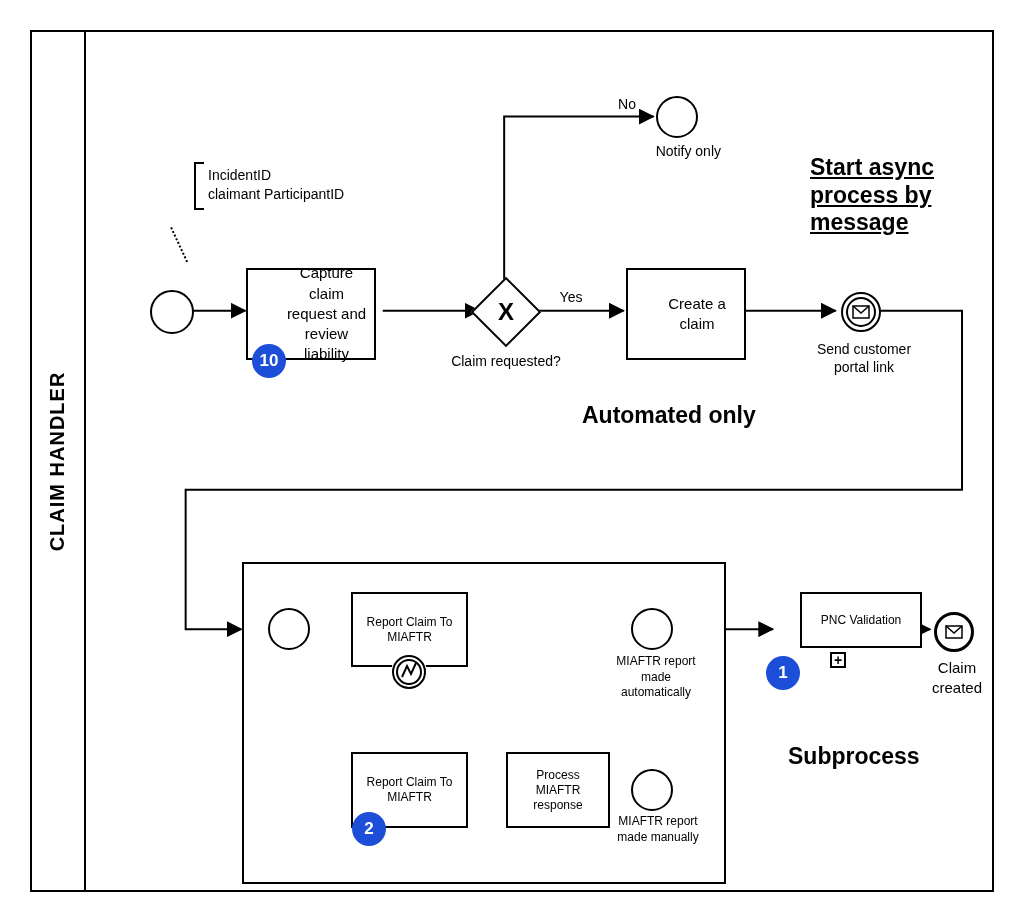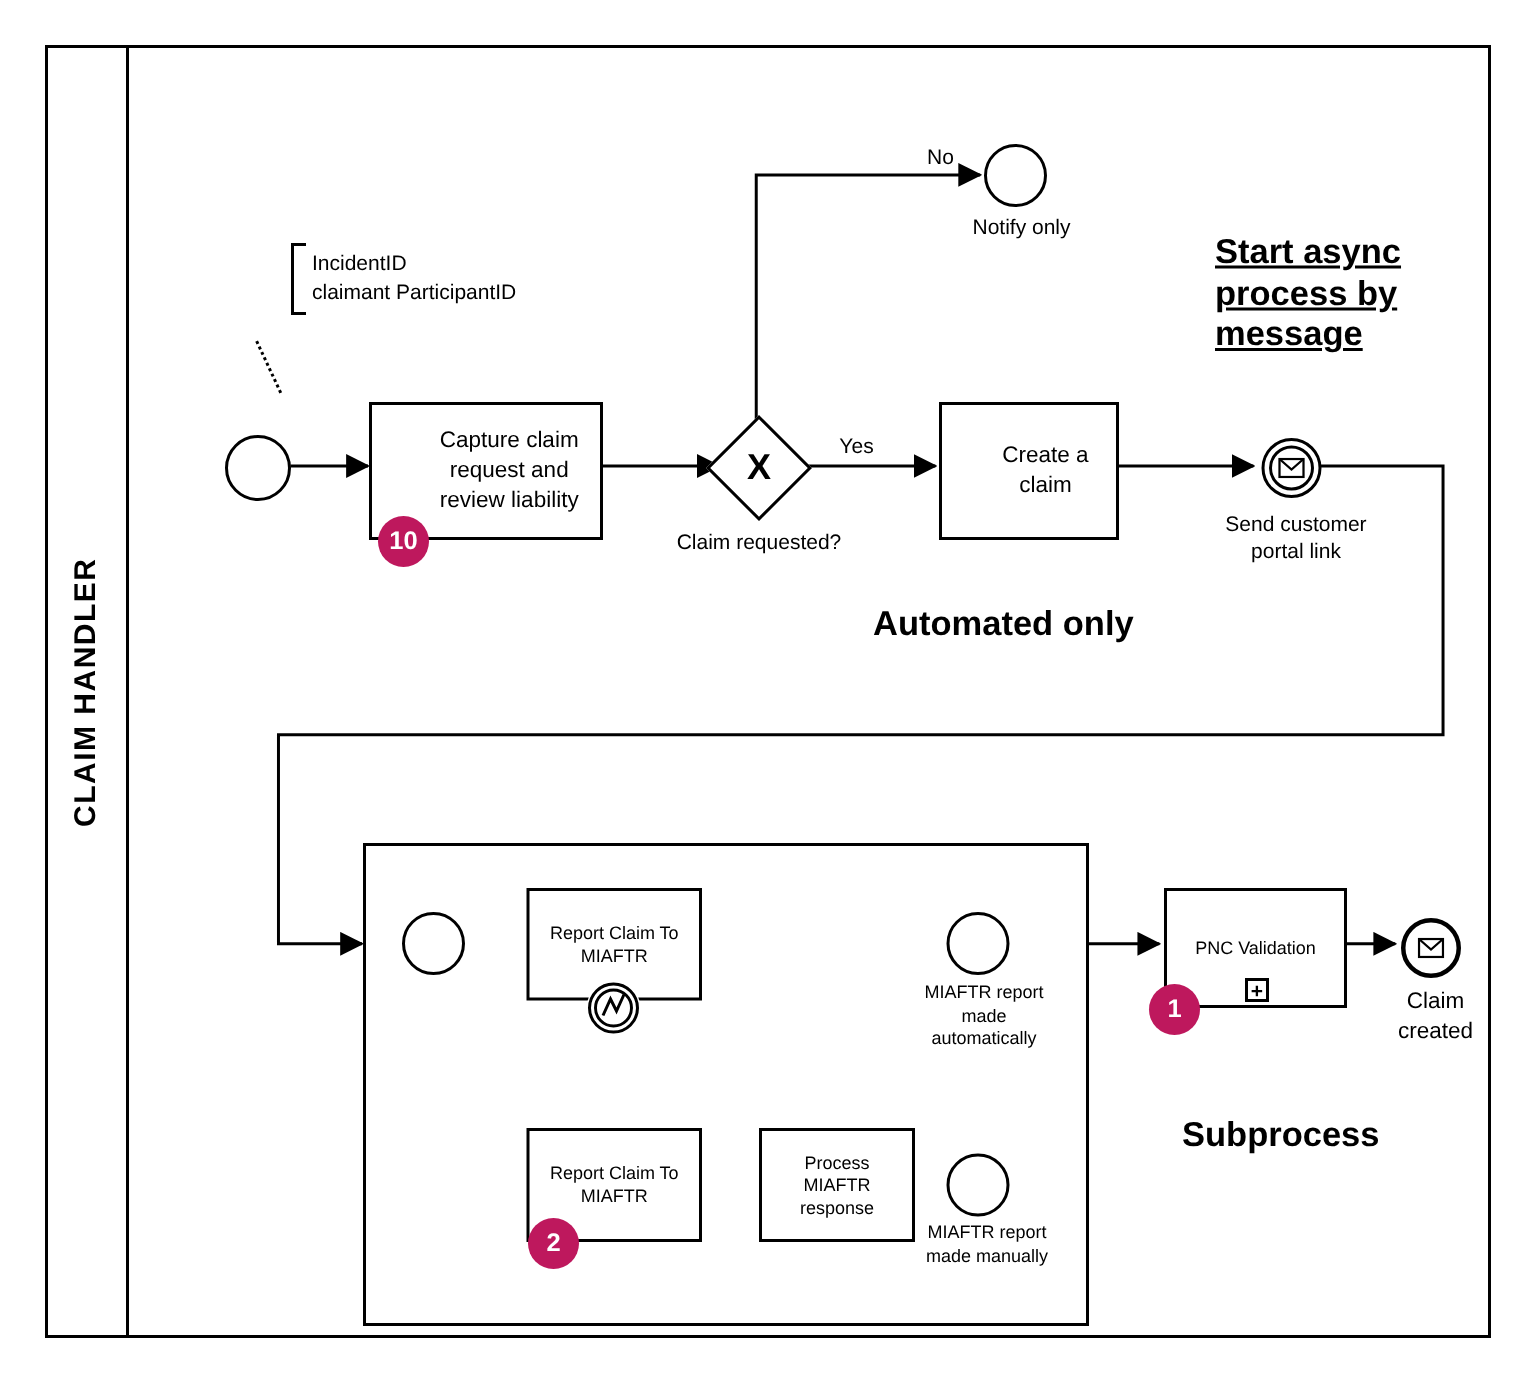--- a/index.html
+++ b/index.html
@@ -93,21 +93,21 @@
     position: absolute;
     font-size: 23px;
     font-weight: 700;
     line-height: 1.2;
   }
   .badge {
     position: absolute;
     width: 34px;
     height: 34px;
     border-radius: 50%;
-    background: #be185d;
+    background: #1d4ed8;
     color: #fff;
     display: flex;
     align-items: center;
     justify-content: center;
     font-size: 17px;
     font-weight: 700;
   }
   .subprocess-box {
     position: absolute;
     border: 2px solid #000;
@@ -216,35 +216,35 @@
         <line x1="524" y1="758" x2="545" y2="758" stroke="#000" stroke-width="2" marker-end="url(#arrow)"></line>
       </svg>
 
       <div class="annotation-bracket" style="left:108px; top:130px; width:10px; height:48px;"></div>
       <div class="annotation-text" style="left:122px; top:134px; width:200px; white-space:pre-line;">IncidentID
 claimant ParticipantID</div>
       <div class="dotted-conn" style="left:86px; top:195px; width:38px; transform:rotate(65deg); transform-origin:left top;"></div>
 
       <div class="event-circle" style="left:64px; top:258px; width:44px; height:44px;"></div>
 
-      <div class="task" style="left:160px; top:236px; width:156px; height:92px;padding-left:37px;">
+      <div class="task" style="left:160px; top:236px; width:130px; height:92px;padding-left:37px;">
         <span>Capture claim request and review liability</span>
       </div>
       <div class="badge" style="left:166px; top:312px;">
         <span>10</span>
       </div>
 
       <div class="gateway" style="left:395px; top:255px;"></div>
       <div class="gateway-x" style="left:410px; top:266px; width:20px;">X</div>
       <div class="floating-label" style="left:360px; top:320px; width:120px;">Claim requested?</div>
       <div class="floating-label" style="left:465px; top:256px; width:40px;">Yes</div>
       <div class="floating-label" style="left:524px; top:63px; width:34px;">No</div>
 
       <div class="event-circle" style="left:570px; top:64px; width:42px; height:42px;"></div>
-      <div class="floating-label" style="left:555px; top:110px; width:80px;">Notify only</div>
+      <div class="floating-label" style="left:555px; top:110px; width:80px;text-align:right;">Notify only</div>
 
       <div class="task" style="left:540px; top:236px; width:120px; height:92px;padding-left:28px;">
         <span>Create a claim</span>
       </div>
 
       <div class="msg-event double" style="left:755px; top:260px;">
         <svg width="18" height="14" viewBox="0 0 18 14">
           <rect x="1" y="1" width="16" height="12" fill="none" stroke="#000" stroke-width="1.5"></rect>
           <polyline points="1,1 9,8 17,1" fill="none" stroke="#000" stroke-width="1.5"></polyline>
         </svg>
@@ -281,21 +281,21 @@
         <span>2</span>
       </div>
 
       <div class="task small" style="left:420px; top:720px; width:104px; height:76px;">
         <span>Process MIAFTR response</span>
       </div>
 
       <div class="event-circle" style="left:545px; top:737px; width:42px; height:42px;"></div>
       <div class="floating-label" style="left:522px; top:782px; width:100px; font-size:12px;">MIAFTR report made manually</div>
 
-      <div class="task small" style="left:690px; top:560px; width:122px; height:80px; border-width:2.5px;">
+      <div class="task small" style="left:714px; top:560px; width:122px; height:56px; border-width:2.5px;">
         <span>PNC Validation</span>
       </div>
       <div class="plus-marker" style="left:744px; top:620px;">+</div>
       <div class="badge" style="left:680px; top:624px;">
         <span>1</span>
       </div>
 
       <div class="msg-event" style="left:848px; top:580px; border-width:3px;">
         <svg width="18" height="14" viewBox="0 0 18 14">
           <rect x="1" y="1" width="16" height="12" fill="none" stroke="#000" stroke-width="1.5"></rect>

